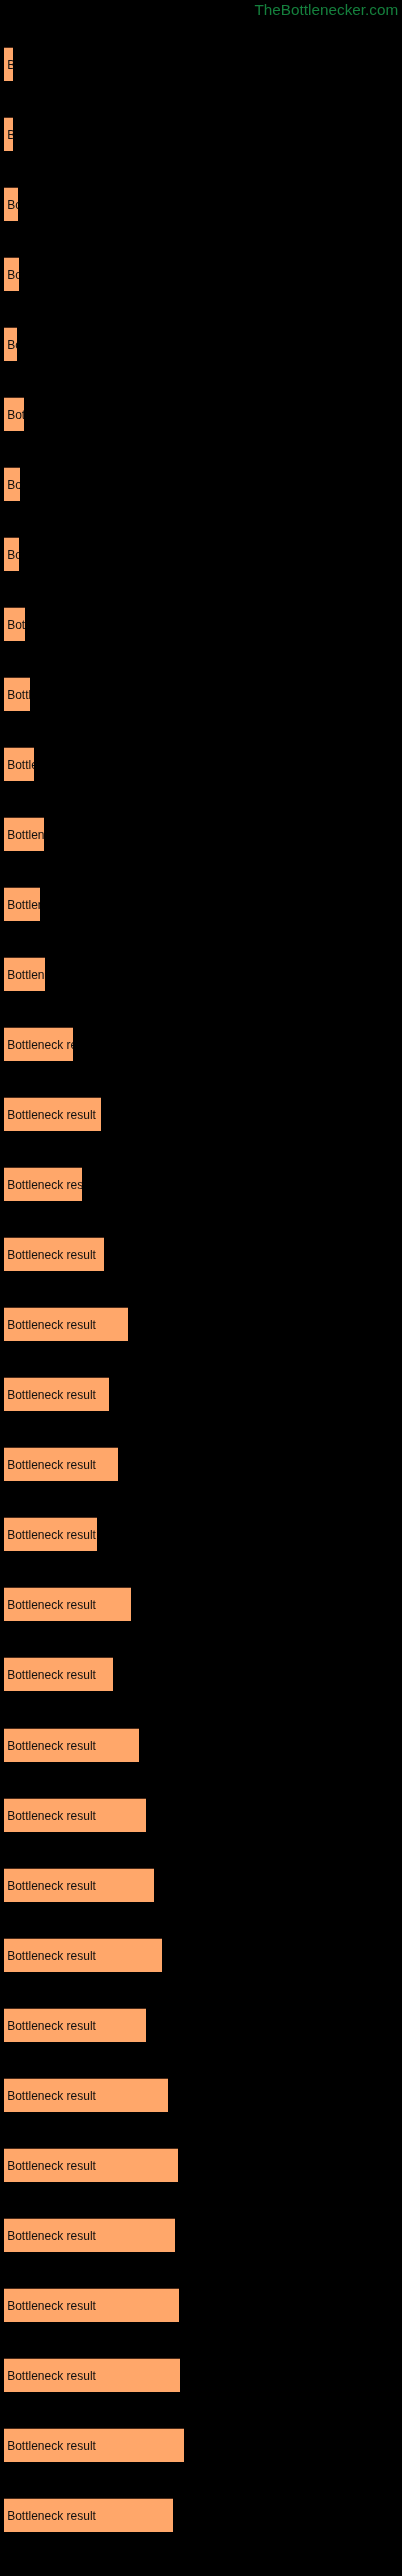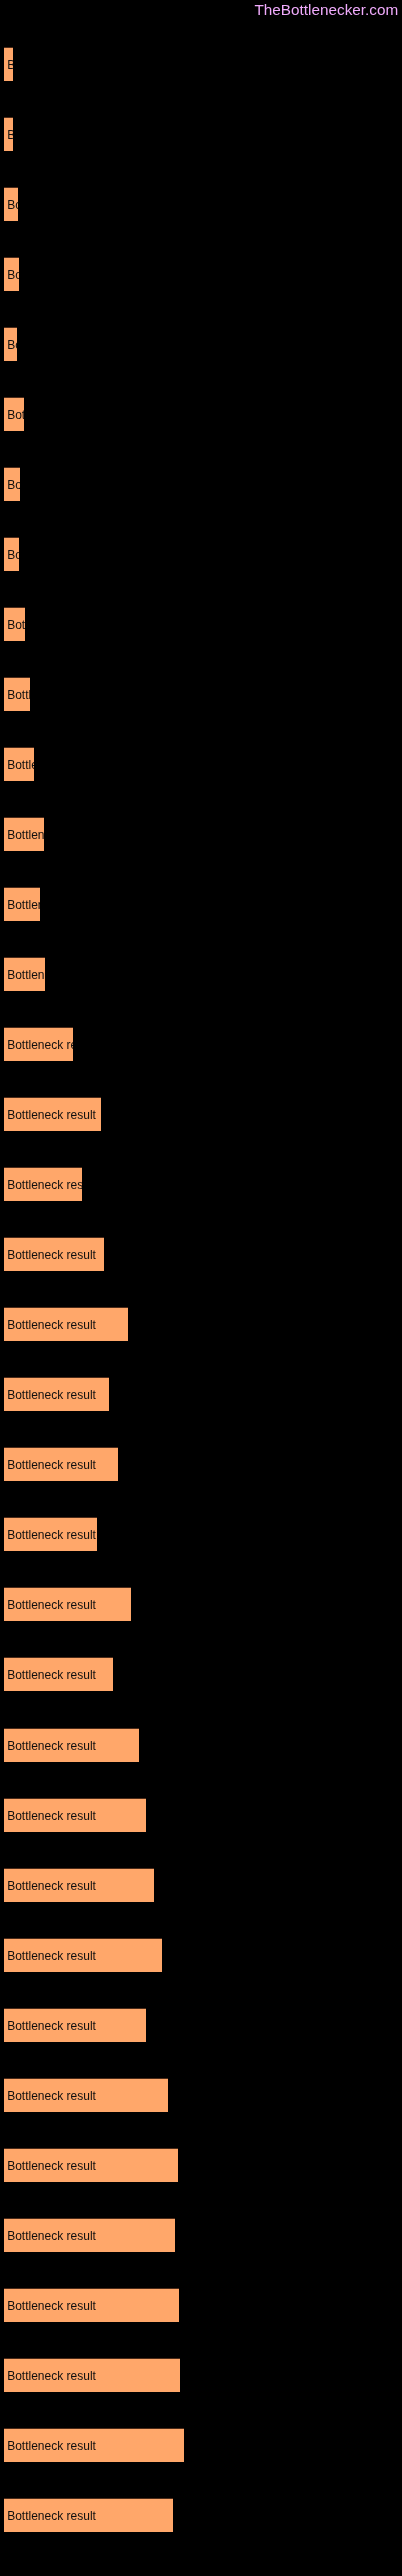--- a/index.html
+++ b/index.html
@@ -16,21 +16,21 @@
   #site-header {
     position:absolute;
     top:0; left:0;
     width:403px;
     height:21px;
     text-align:right;
     padding-right:4.8px;
   }
   #site-title {
     display:inline-block;
-    color:#f0abfc;
+    color:#15803d;
     font-size:15.3px;
     line-height:19.3px;
     letter-spacing:0px;
     font-family:"Liberation Sans", sans-serif;
     white-space:nowrap;
   }
   #chart {
     position:absolute;
     top:0; left:0;
     width:403px;

